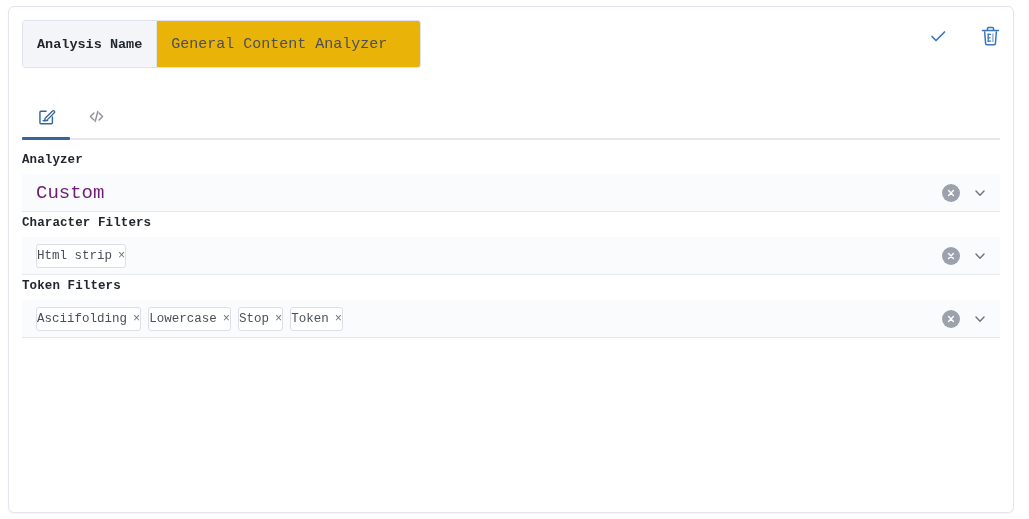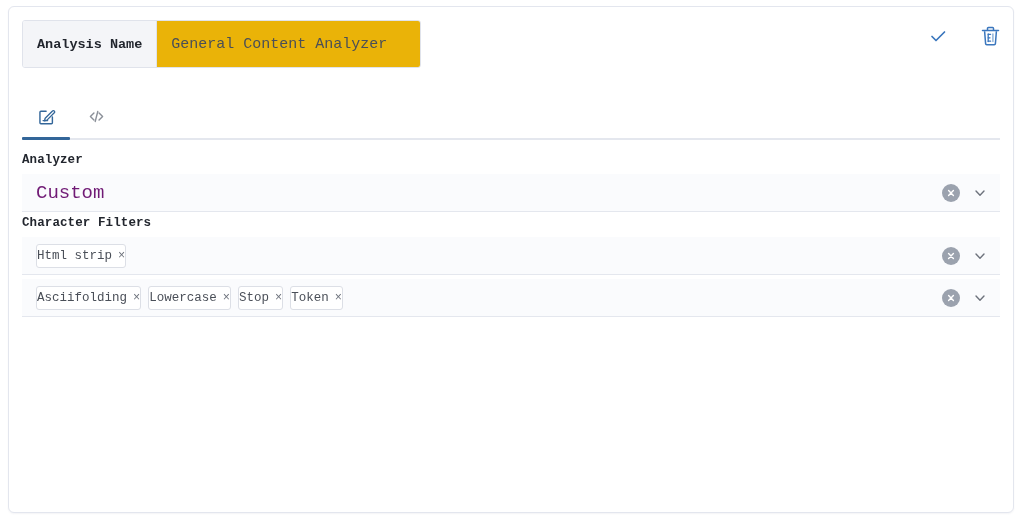--- a/index.html
+++ b/index.html
@@ -313,20 +313,21 @@
           <button class="caret-btn">
             <svg width="14" height="14" viewBox="0 0 14 14" fill="none">
               <path d="M3 5 L7 9.2 L11 5" stroke="#6d727c" stroke-width="1.4" stroke-linecap="round" stroke-linejoin="round"></path>
             </svg>
           </button>
         </div>
       </div>
     </div>
 
     <div class="field-block">
+      <div class="field-label">Token Filters</div>
       <div class="field-control">
         <div class="chips">
           <span class="chip">
             <span>Asciifolding</span>
             <span class="chip-x">×</span>
           </span>
           <span class="chip">
             <span>Lowercase</span>
             <span class="chip-x">×</span>
           </span>

